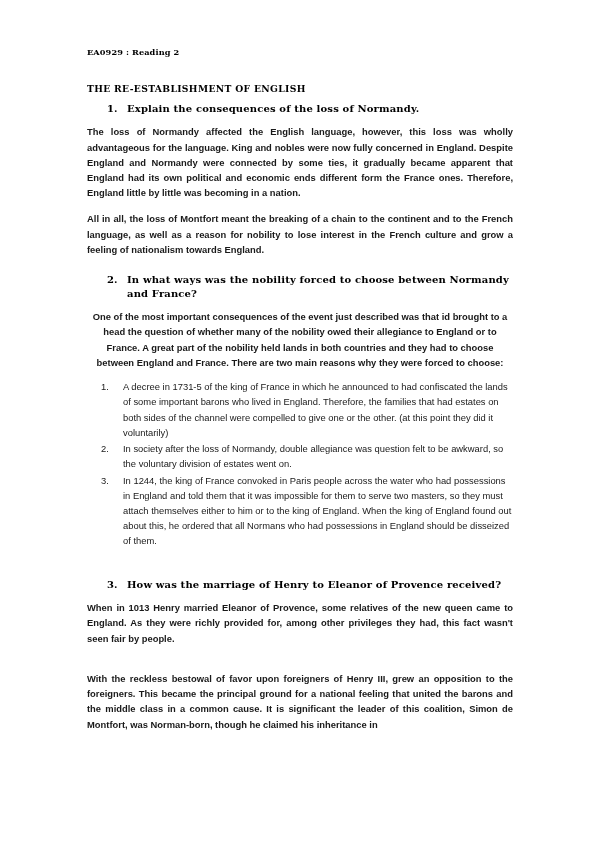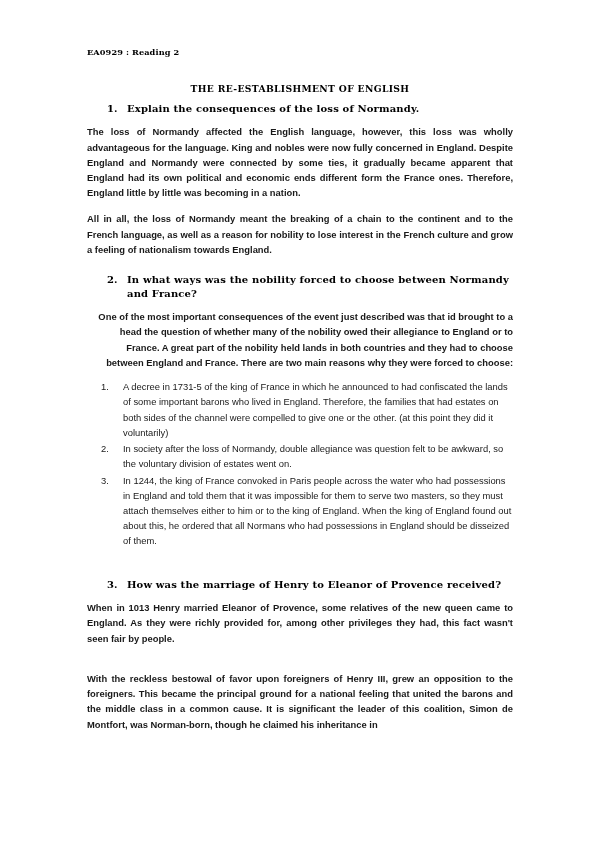--- a/index.html
+++ b/index.html
@@ -38,21 +38,21 @@
 
   .doc-header {
     font-size: 8.2px;
     margin-top: 32px;
     line-height: 1.2;
     white-space: pre;
   }
 
   .doc-title {
     font-size: 9.2px;
-    text-align: center;
+    text-align: left;
     margin-top: 25px;
     line-height: 1.3;
     letter-spacing: 0.35px;
   }
 
   .q-heading {
     font-size: 10px;
     margin-left: 20px;
     text-indent: -20px;
     padding-left: 20px;
@@ -68,21 +68,21 @@
   p.body {
     font-size: 9.4px;
     line-height: 1.62;
     color: #191919;
     text-align: justify;
     margin: 0;
     font-family: "Liberation Sans", sans-serif;
     font-weight: bold;
   }
   p.body.left {
-    text-align: right;
+    text-align: center;
   }
 
   ol.numlist {
     margin: 0;
     padding: 0;
     list-style: none;
     font-size: 9.4px;
     line-height: 1.62;
     color: #191919;
   }
@@ -119,21 +119,21 @@
     <div class="display doc-title">THE RE-ESTABLISHMENT OF ENGLISH</div>
 
     <div class="gap-title-q1"></div>
 
     <div class="display q-heading">
       <span class="q-num">1.</span><span>Explain the consequences of the loss of Normandy.</span>
     </div>
     <div class="gap-q-para"></div>
     <p class="body">The loss of Normandy affected the English language, however, this loss was wholly advantageous for the language. King and nobles were now fully concerned in England. Despite England and Normandy were connected by some ties, it gradually became apparent that England had its own political and economic ends different form the France ones. Therefore, England little by little was becoming in a nation.</p>
     <div class="gap-para"></div>
-    <p class="body">All in all, the loss of Normandy meant the breaking of a chain to the continent and to the French language, as well as a reason for nobility to lose interest in the French culture and grow a feeling of nationalism towards England.</p>
+    <p class="body">All in all, the loss of Montfort meant the breaking of a chain to the continent and to the French language, as well as a reason for nobility to lose interest in the French culture and grow a feeling of nationalism towards England.</p>
 
     <div class="gap-before-q"></div>
 
     <div class="display q-heading">
       <span class="q-num">2.</span><span>In what ways was the nobility forced to choose between Normandy and France?</span>
     </div>
     <div class="gap-q-para"></div>
     <p class="body left">One of the most important consequences of the event just described was that id brought to a head the question of whether many of the nobility owed their allegiance to England or to France. A great part of the nobility held lands in both countries and they had to choose between England and France. There are two main reasons why they were forced to choose:</p>
     <div class="gap-list"></div>
 

